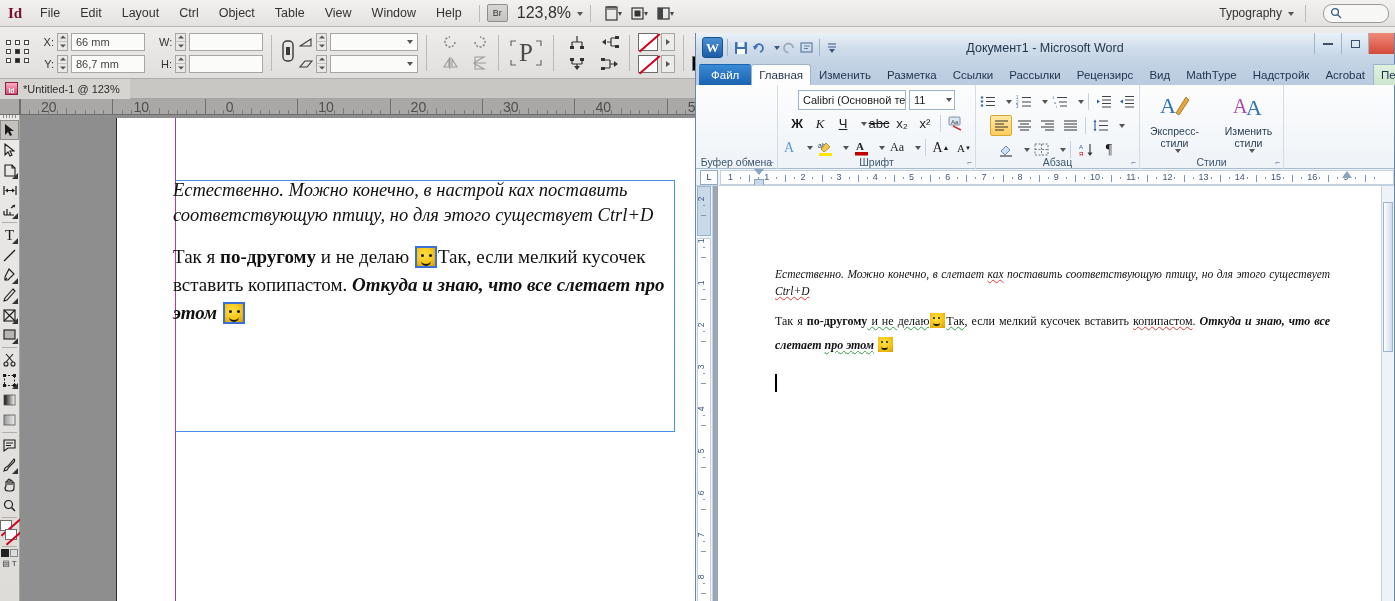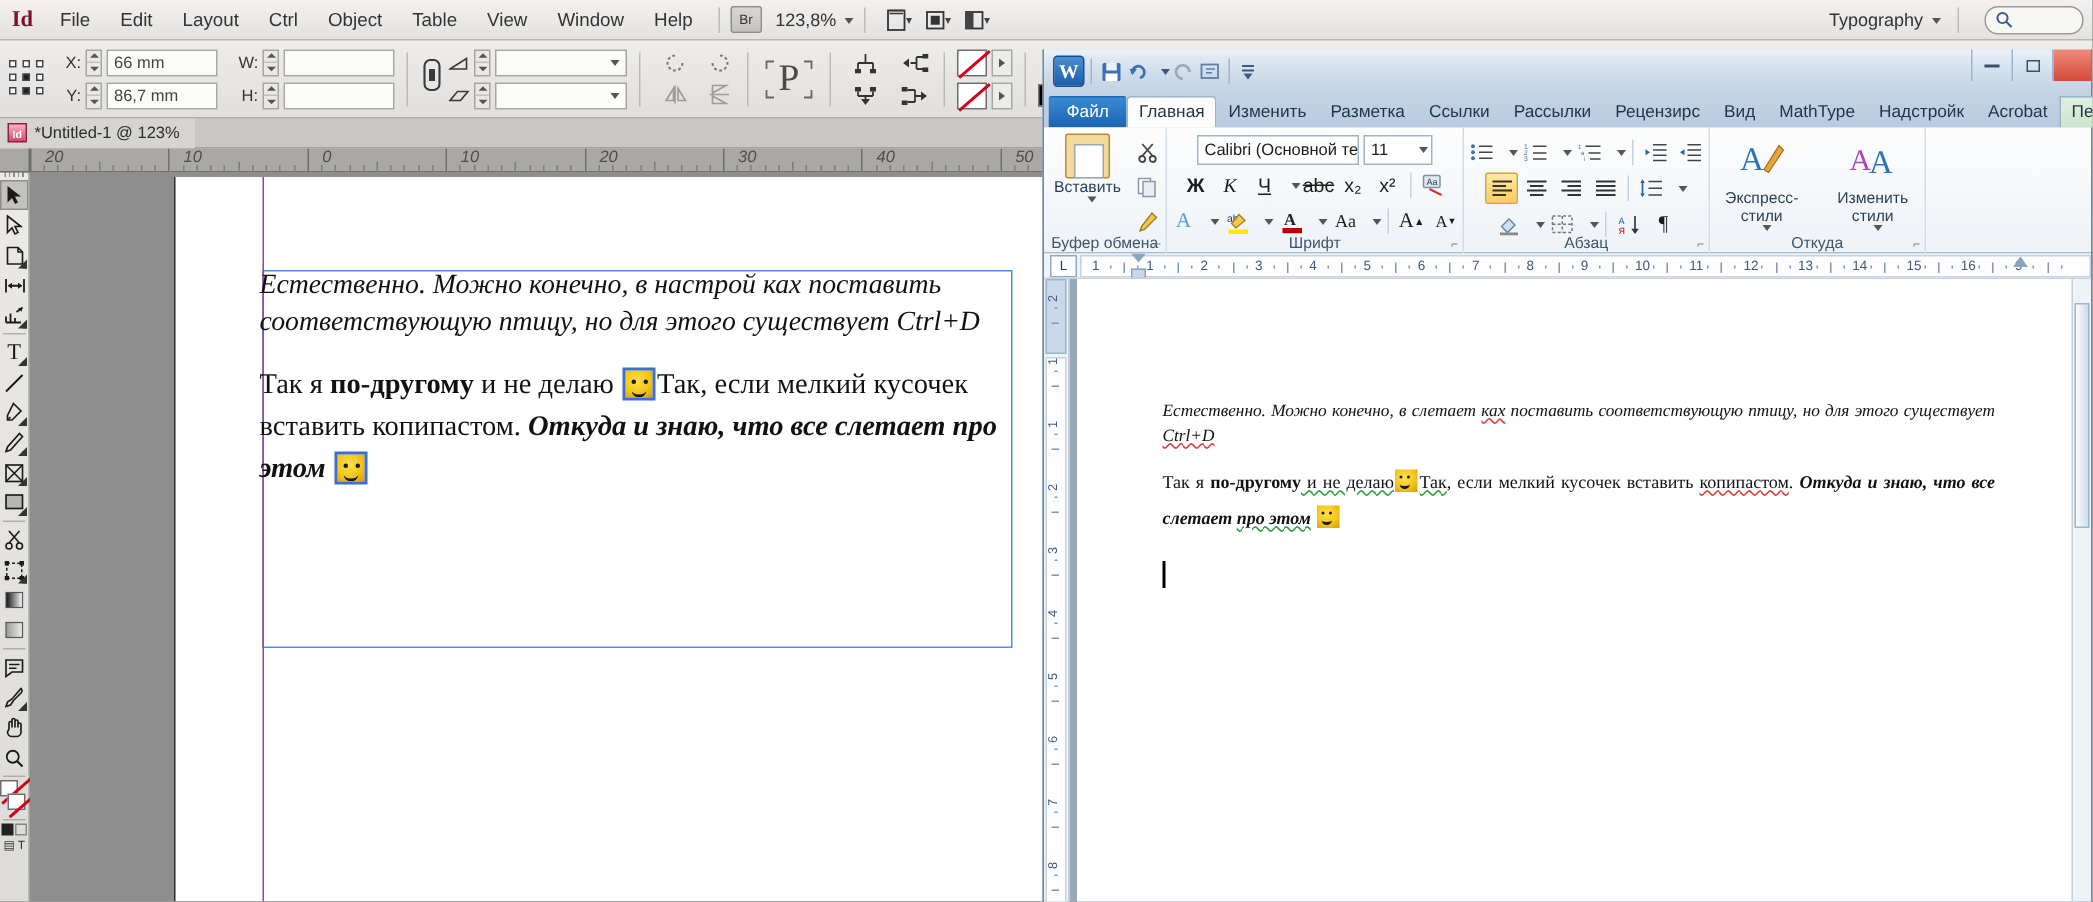--- a/index.html
+++ b/index.html
@@ -23,21 +23,21 @@
     width: 30px; text-align: center; font-weight: bold; font-size: 15px;
     color: #7a1030; font-family: "Liberation Serif", serif;
   }
   .id-menu-item { padding: 0 10px; line-height: 27px; font-size: 12.5px; color: #333; }
   .id-sep-v { width: 1px; height: 17px; background: #bdbcba; margin: 0 7px; }
   .id-br-btn {
     width: 21px; height: 18px; border: 1px solid #8e8d8a; border-radius: 2px;
     background: linear-gradient(#d8d7d4,#c3c2bf); font-size: 9px;
     display: flex; align-items: center; justify-content: center; color: #333;
   }
-  .id-zoom { font-size: 12px; color: #333; margin-left: 9px; text-align: center; }
+  .id-zoom { font-size: 16px; color: #333; margin-left: 9px; text-align: center; }
   .caret { width: 0; height: 0; border-left: 3.5px solid transparent;
            border-right: 3.5px solid transparent; border-top: 4px solid #555;
            display: inline-block; margin-left: 6px; vertical-align: middle; }
   .id-icon-btn { width: 22px; height: 18px; display: flex; align-items: center;
                  justify-content: center; margin-left: 4px; }
   .id-spacer { flex: 1; }
   .id-workspace { font-size: 12px; color: #333; padding-right: 4px; }
   .id-search {
     width: 66px; height: 19px; border: 1px solid #9b9a97; border-radius: 9px;
     background: #f7f7f5; margin: 0 6px 0 10px; display: flex; align-items: center;
@@ -84,21 +84,21 @@
   .tab-ico { width: 13px; height: 13px; background: linear-gradient(#f9b0c0,#d44a72);
              border: 1px solid #8c2040; font-size: 7px; color:#fff; font-weight: bold;
              display:flex; align-items:flex-end; justify-content:center; }
 
   .id-ruler-h {
     position: absolute; top: 99px; left: 20px; width: 1375px; height: 16px;
     background: #a9a8a6; border-bottom: 1px solid #6f6e6c; overflow: hidden;
   }
   .rh-tick { position: absolute; top: 0; width: 1px; height: 16px; background: #6f6e6c; }
   .rh-minor { position: absolute; bottom: 0; width: 1px; height: 4px; background: #7d7c7a; }
-  .rh-num { position: absolute; top: 0px; font-size: 11px; color: #4f4e4c; padding-left: 10px; font-style: italic; }
+  .rh-num { position: absolute; top: 0px; font-size: 14px; color: #4f4e4c; padding-left: 21px; }
   .id-corner { position: absolute; top: 99px; left: 0; width: 20px; height: 16px;
                background: #a9a8a6; border-right: 1px solid #6f6e6c; border-bottom: 1px solid #6f6e6c; }
 
   .id-ruler-v {
     position: absolute; top: 115px; left: 695px; width: 17px; height: 486px;
     background: #a9a8a6; border-right: 1px solid #6f6e6c; overflow: hidden;
   }
 
   .id-toolbar {
     position: absolute; top: 99px; left: 0; width: 20px; height: 502px;
@@ -930,20 +930,21 @@
             <path d="M4 5 h6 M4 7.5 h4" stroke="#5e7fa6" stroke-width="1"></path>
           </svg>
       </div>
       <div style="width:1px;height:17px;background:#9db4cb;margin:0 3px"></div>
       <div class="qa-btn">
         <svg width="10" height="12" viewBox="0 0 10 12">
             <path d="M1 2 h8 M1 5 h8" stroke="#3a5a80" stroke-width="1.2"></path>
             <polygon points="2,7 8,7 5,11" fill="#3a5a80"></polygon>
           </svg>
       </div>
+      <div class="w-title">Документ1  -  Microsoft Word</div>
       <div class="w-wincontrols">
         <div class="w-winbtn">
             <span class="w-glyph min"></span>
           </div>
         <div class="w-winbtn">
             <span class="w-glyph restore"></span>
           </div>
         <div class="w-winbtn close"></div>
       </div>
     </div>
@@ -959,47 +960,20 @@
         <div class="w-tab">Вид</div>
         <div class="w-tab">MathType</div>
         <div class="w-tab">Надстройк</div>
         <div class="w-tab">Acrobat</div>
         <div class="w-tab" style="background: linear-gradient(rgb(223, 240, 223), rgb(205, 229, 205)); border-top: 1px solid rgb(157, 180, 203); border-right: 1px solid rgb(157, 180, 203); border-bottom: none; border-left: 1px solid rgb(157, 180, 203); border-image: initial;">Перья</div>
       </div>
 
     <div class="w-ribbon">
 
       <div class="rgroup" style="width:82px">
-        <div class="rbody">
-          <div class="bigbtn">
-            <span class="clip-ico"></span>
-            <span>Вставить</span>
-            <i class="caret"></i>
-          </div>
-          <div style="display:flex;flex-direction:column;gap:2px;padding-top:2px">
-            <span class="minibtn">
-              <svg width="14" height="14" viewBox="0 0 14 14">
-                  <circle cx="3.5" cy="11" r="2" fill="none" stroke="#444" stroke-width="1.2"></circle>
-                  <circle cx="10.5" cy="11" r="2" fill="none" stroke="#444" stroke-width="1.2"></circle>
-                  <path d="M3.5 9 L10.5 1 M10.5 9 L3.5 1" stroke="#444" stroke-width="1.2"></path>
-                </svg>
-            </span>
-            <span class="minibtn">
-              <svg width="14" height="14" viewBox="0 0 14 14">
-                  <rect x="1" y="1" width="8" height="10" fill="#fff" stroke="#8a98a7"></rect>
-                  <rect x="4" y="3" width="8" height="10" fill="#e8eef4" stroke="#8a98a7"></rect>
-                </svg>
-            </span>
-            <span class="minibtn">
-              <svg width="15" height="14" viewBox="0 0 15 14">
-                  <path d="M11 1 L14 4 L6 12 L3 13 L4 10 Z" fill="#f2c94c" stroke="#9a7a1e" stroke-width="0.9"></path>
-                </svg>
-            </span>
-          </div>
-        </div>
         <div class="rgroup-label">Буфер обмена</div>
         <div class="rgroup-dlg">⌐</div>
       </div>
 
       <div class="rgroup" style="width:198px">
         <div style="display:flex;gap:3px;padding-top:3px">
           <div class="fontname">
             <span>Calibri (Основной тек</span>
           </div>
           <div class="fontsize">
@@ -1175,21 +1149,21 @@
             <span class="bigglyph">
               <svg width="34" height="28" viewBox="0 0 34 28">
                   <text x="1" y="22" font-size="20" fill="#b148b1" font-family="Liberation Serif">A</text>
                   <text x="14" y="24" font-size="22" fill="#2e74b5" font-family="Liberation Serif">A</text>
                 </svg>
             </span>
             <span>Изменить стили</span>
             <i class="caret"></i>
           </div>
         </div>
-        <div class="rgroup-label">Откуда</div>
+        <div class="rgroup-label">Стили</div>
         <div class="rgroup-dlg">⌐</div>
       </div>
 
     </div>
 
     <div class="w-ruler-h">
       <div class="w-rh-box">L</div>
       <div class="w-rh-strip" id="wordRulerH">
           <div class="w-rh-num" style="left: 7px;">1</div>
           <div class="w-rh-dot" style="left: 19.05px;"></div>

